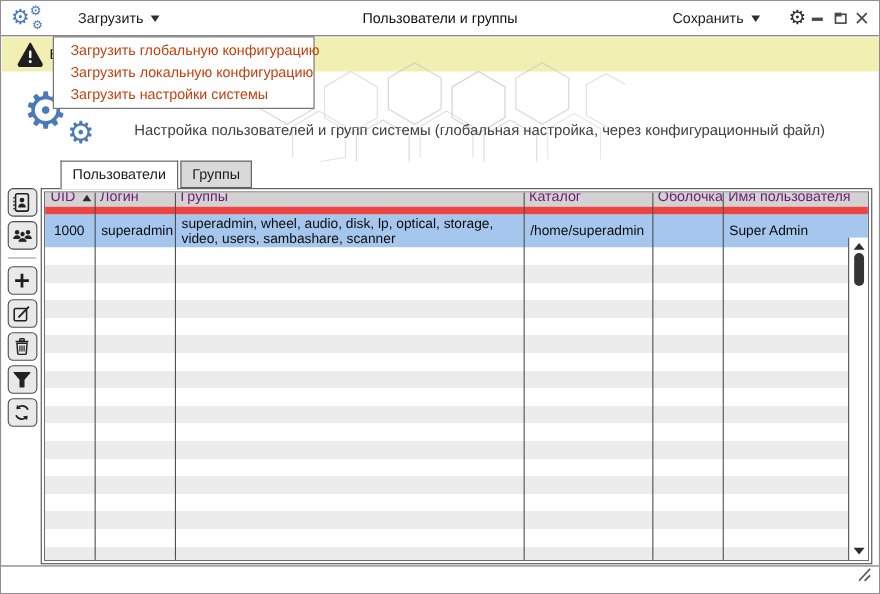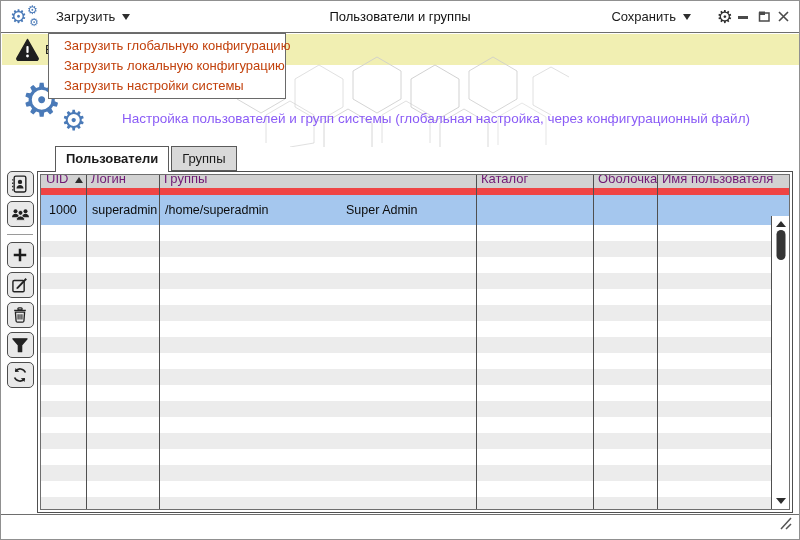--- a/index.html
+++ b/index.html
@@ -8,50 +8,50 @@
   .window{position:relative;width:800px;height:540px;border:1px solid #909090;background:#fff;overflow:hidden;}
 
   
   .titlebar{position:absolute;left:0;top:0;width:100%;height:32px;background:#fff;border-bottom:1px solid #6e6e6e;}
   .app-icon{position:absolute;left:8px;top:2px;width:40px;height:28px;color:#4a7ab8;}
   .gear{font-family:"DejaVu Sans",sans-serif;position:absolute;line-height:1;}
   .app-icon .g1{font-size:19px;left:1px;top:4px;}
   .app-icon .g2{font-size:12px;left:18px;top:1px;}
   .app-icon .g3{font-size:11px;left:20px;top:14px;}
   .menu-btn{position:absolute;top:0;height:31px;display:flex;align-items:center;gap:7px;font-size:13px;cursor:default;}
-  .load-btn{left:55px;}
+  .load-btn{left:70px;}
   .save-btn{right:108px;}
   .caret-down{width:0;height:0;border-left:4.5px solid transparent;border-right:4.5px solid transparent;border-top:6px solid #2e2e2e;display:inline-block;}
   .tb-title{position:absolute;left:50%;top:0;transform:translateX(-50%);height:31px;line-height:31px;font-size:13px;color:#111;}
   .settings-gear{position:absolute;right:66px;top:0px;height:31px;line-height:31px;font-size:18px;color:#2f2f2f;font-family:"DejaVu Sans",sans-serif;}
   .winctl{position:absolute;top:0;height:31px;display:flex;align-items:center;gap:5px;right:8px;}
   .wbtn{width:15px;height:15px;display:flex;align-items:center;justify-content:center;}
 
   
   .banner{position:absolute;left:1px;top:33px;width:797px;height:31px;background:#f1efb2;display:flex;align-items:center;}
   .warn-wrap{margin-left:13px;width:25px;height:23px;}
   .banner-text{font-size:13px;margin-left:5px;color:#181818;}
 
   
   .hexbg{position:absolute;left:232px;top:54px;pointer-events:none;}
 
   
   .intro-gears{position:absolute;left:20px;top:76px;width:86px;height:62px;color:#4a7ab8;}
   .intro-gears .g1{font-size:46px;left:0;top:0;}
   .intro-gears .g2{font-size:28px;left:40px;top:30px;}
-  .subtitle{position:absolute;left:121px;top:110px;font-size:13.5px;white-space:nowrap;color:#8b5cf6;}
+  .subtitle{position:absolute;left:121px;top:110px;font-size:13.5px;white-space:nowrap;color:#404040;}
 
   
   .dropdown{position:absolute;left:47px;top:32px;width:238px;background:#fff;border:1px solid #6a6a6a;z-index:30;padding:2px 0;}
   .dd-item{height:20px;line-height:20px;padding-left:15px;font-size:13px;color:#c2410c;cursor:default;white-space:nowrap;}
 
   
   .tabs{position:absolute;left:54px;top:145px;display:flex;z-index:5;}
   .tab{height:26px;line-height:24px;padding:0 10px;font-size:13px;border:1px solid #5a5a5a;cursor:default;}
-  .tab.active{background:#fff;border-bottom:none;z-index:6;font-weight:bold;}
+  .tab.active{background:#fff;border-bottom:none;z-index:6;}
   .tab.inactive{background:#d9d9d9;margin-left:2px;height:25px;}
 
   
   .sidetools{position:absolute;left:5px;top:170px;width:28px;display:flex;flex-direction:column;align-items:center;}
   .tool-btn{width:27px;height:26px;background:#e9e9e9;border:1px solid #4c4c4c;border-radius:5px;margin-bottom:4px;display:flex;align-items:center;justify-content:center;cursor:default;}
   .tool-sep{width:26px;border-top:1px solid #9a9a9a;margin:3px 0 7px 0;}
   .tool-btn svg{display:block;}
 
   
   .tablewrap{position:absolute;left:36px;top:170px;width:756px;height:342px;border:1px solid #4f4f4f;background:#fff;padding:2px;}
@@ -223,20 +223,21 @@
         <div class="th c-login">Логин</div>
         <div class="th c-groups">Группы</div>
         <div class="th c-home">Каталог</div>
         <div class="th c-shell">Оболочка</div>
         <div class="th c-name">Имя пользователя</div>
       </div>
       <div class="tbody">
         <div class="row-selected">
           <div class="cell uid c-uid">1000</div>
           <div class="cell c-login">superadmin</div>
+          <div class="cell groups c-groups">superadmin, wheel, audio, disk, lp, optical, storage, video, users, sambashare, scanner</div>
           <div class="cell c-home">/home/superadmin</div>
           <div class="cell c-shell">/bin/video</div>
           <div class="cell c-name">Super Admin</div>
         </div>
         <div class="stripes"></div>
         <div class="stripes-right"></div>
         <div class="vscroll">
           <div class="sb-up"></div>
           <div class="sb-thumb"></div>
           <div class="sb-down"></div>

